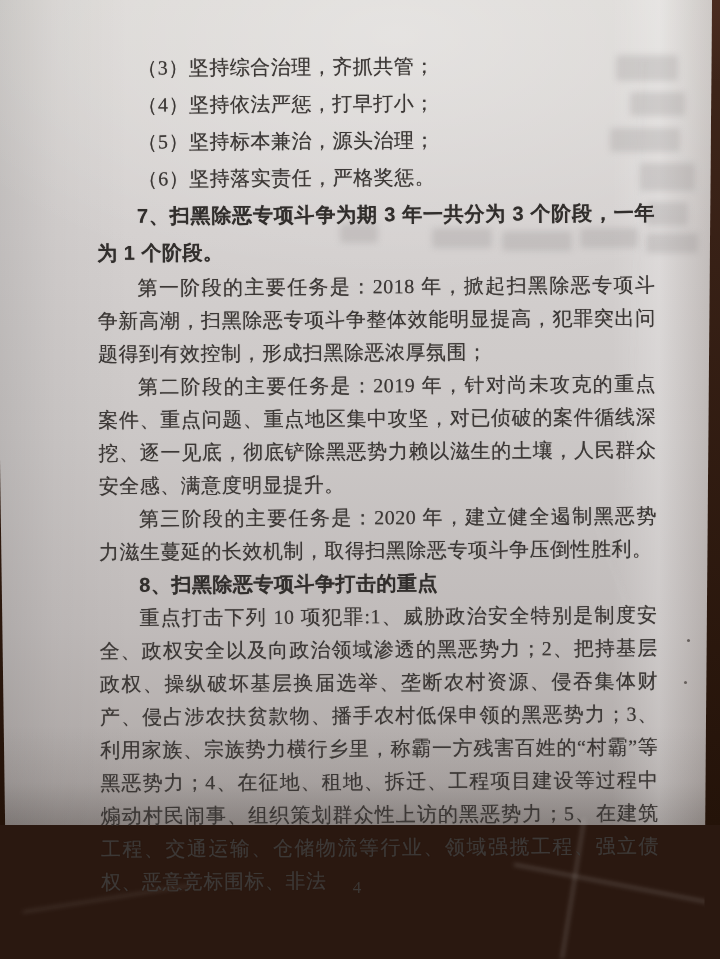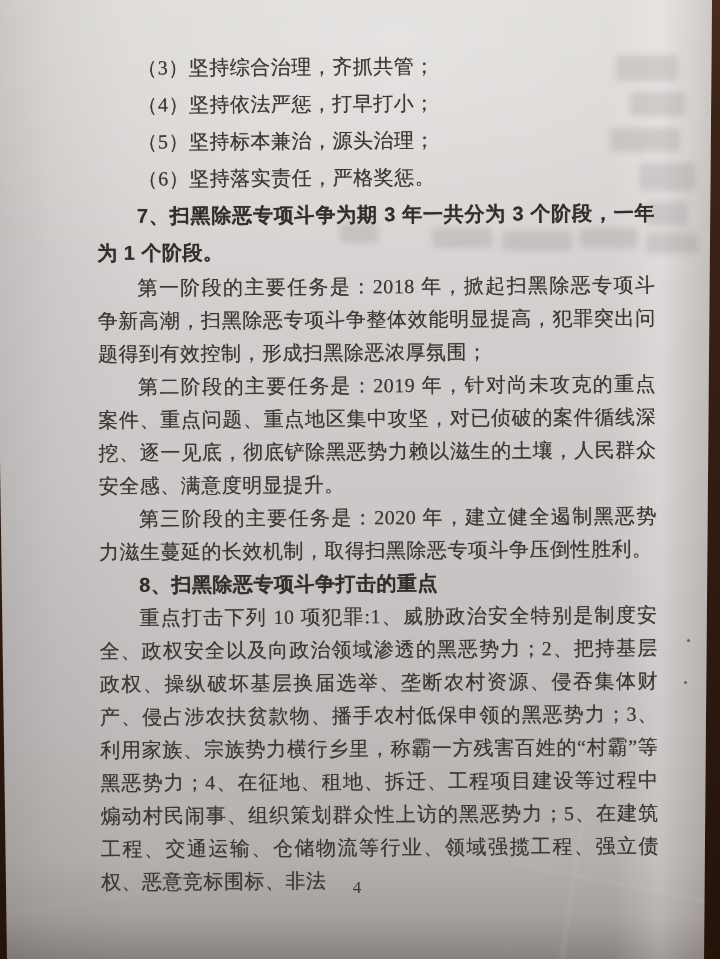--- a/index.html
+++ b/index.html
@@ -2,21 +2,21 @@
 <html><head>
 <meta charset="utf-8">
 <style>
   html,body { margin:0; padding:0; }
   body {
     width:720px; height:959px; overflow:hidden;
     background:#2a1810;
     font-family:"Liberation Serif","DejaVu Serif",serif;
   }
   .scene {
-    position:relative; width:720px; height:959px;
+    position:relative; width:720px; height:825px;
     background:linear-gradient(180deg,#4a2c20 0%,#38211700 10%),
                linear-gradient(180deg,#40261b,#241309);
   }
   
   .paper {
     position:absolute; inset:0;
     clip-path:polygon(0 0,712px 0,704px 959px,7px 959px,0 458px);
     background:
       radial-gradient(120% 55% at 55% 4%, rgba(255,255,255,0.30), rgba(255,255,255,0) 58%),
       linear-gradient(90deg, rgba(0,0,0,0.09) 0px, rgba(0,0,0,0.03) 55px, rgba(0,0,0,0) 130px),

